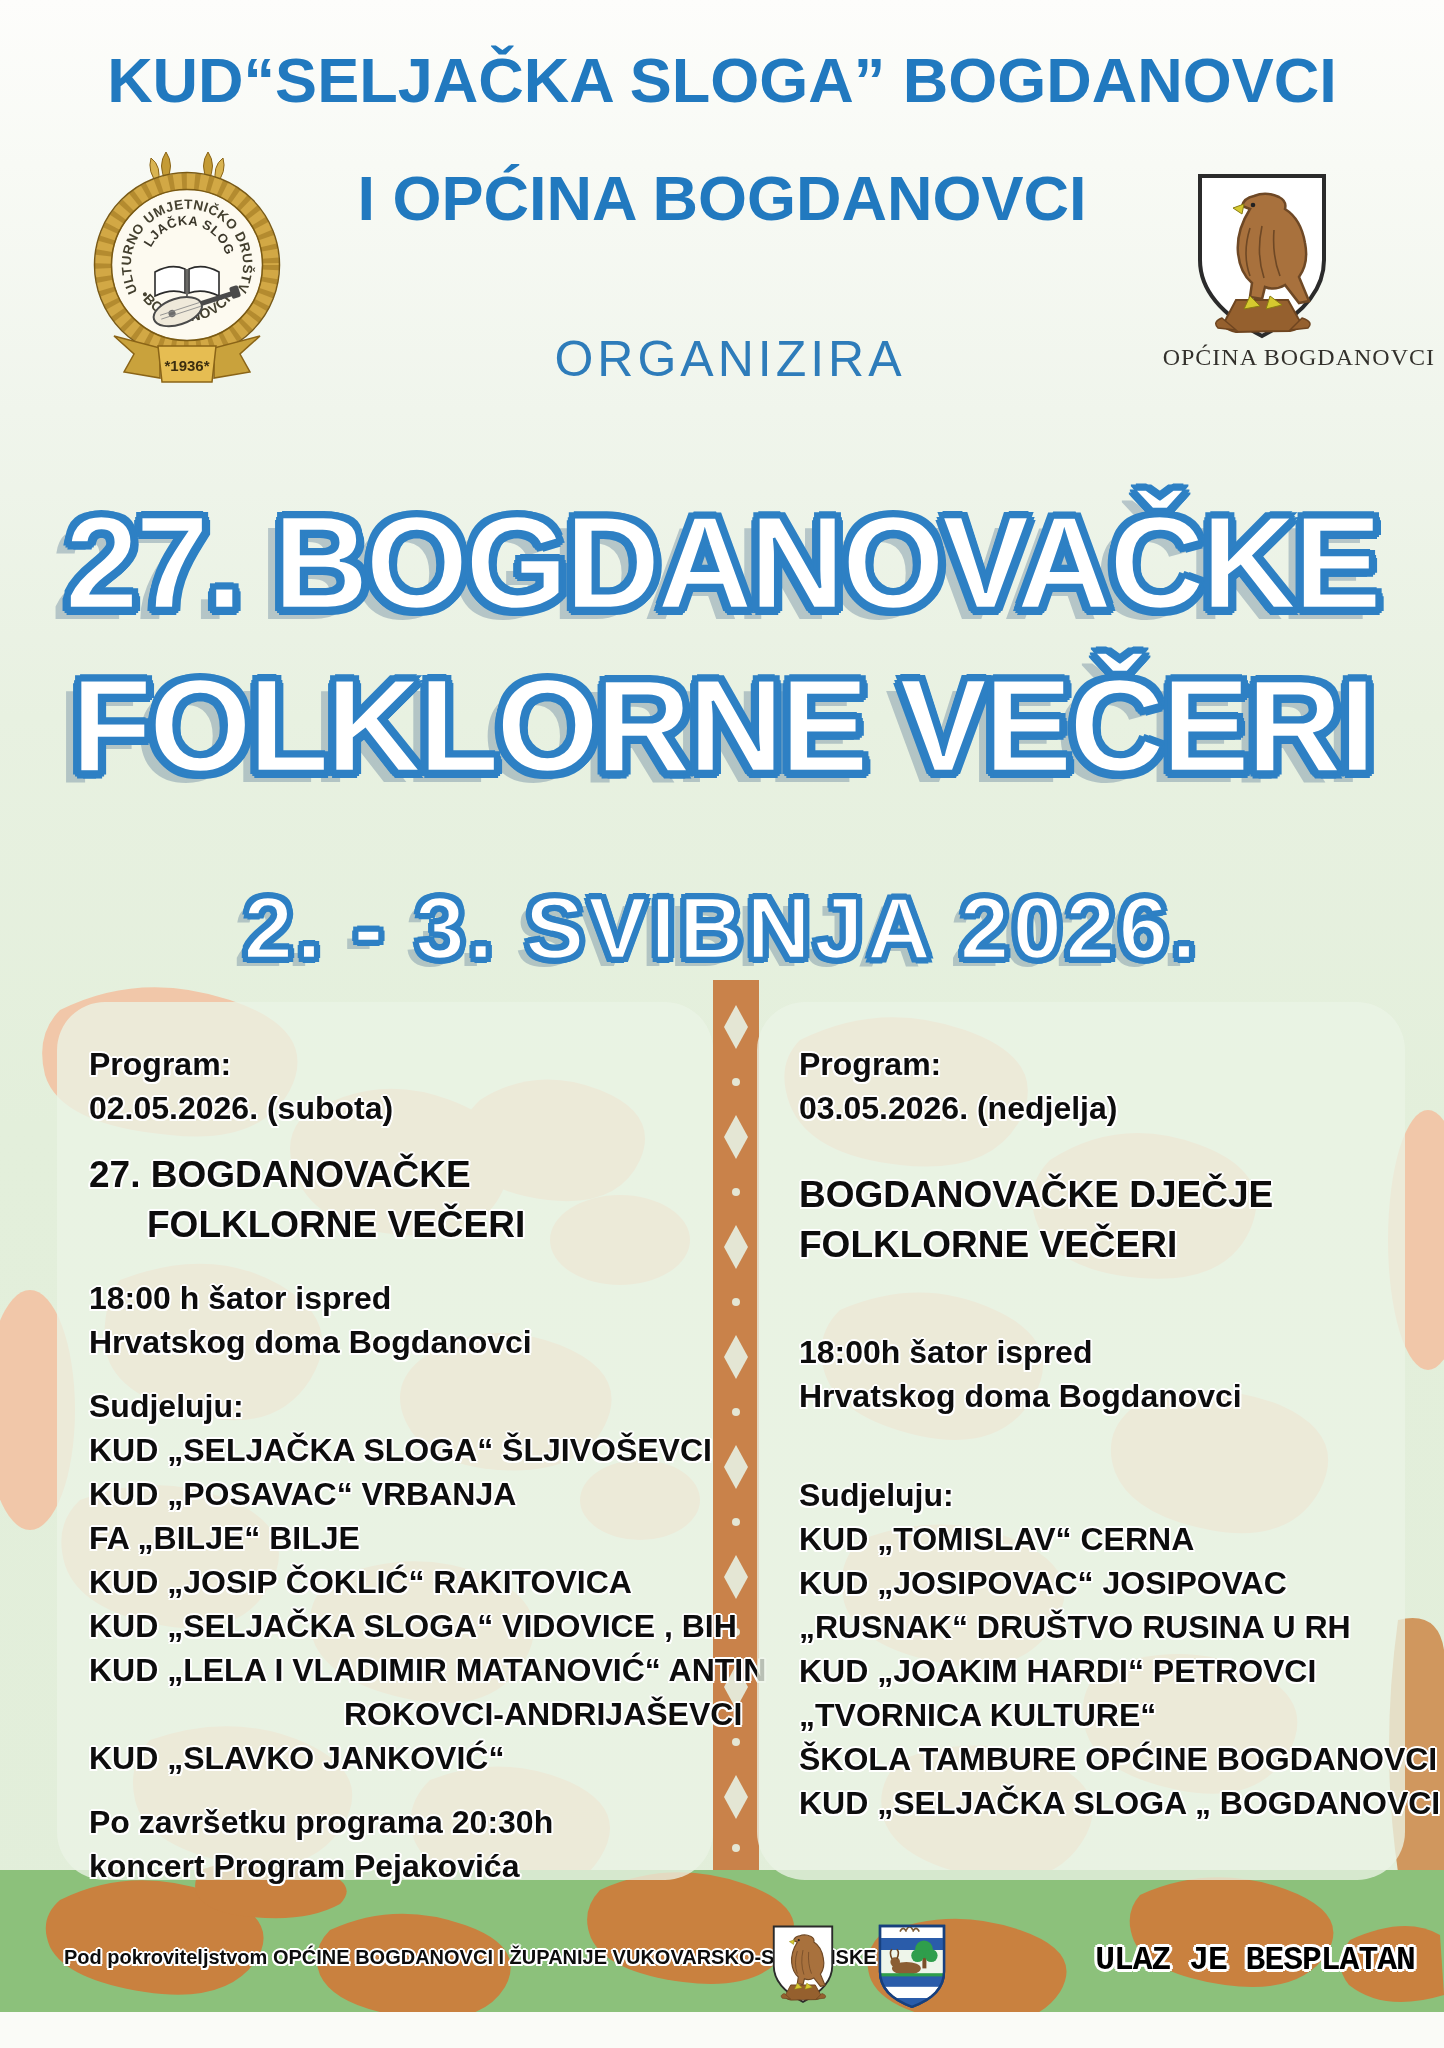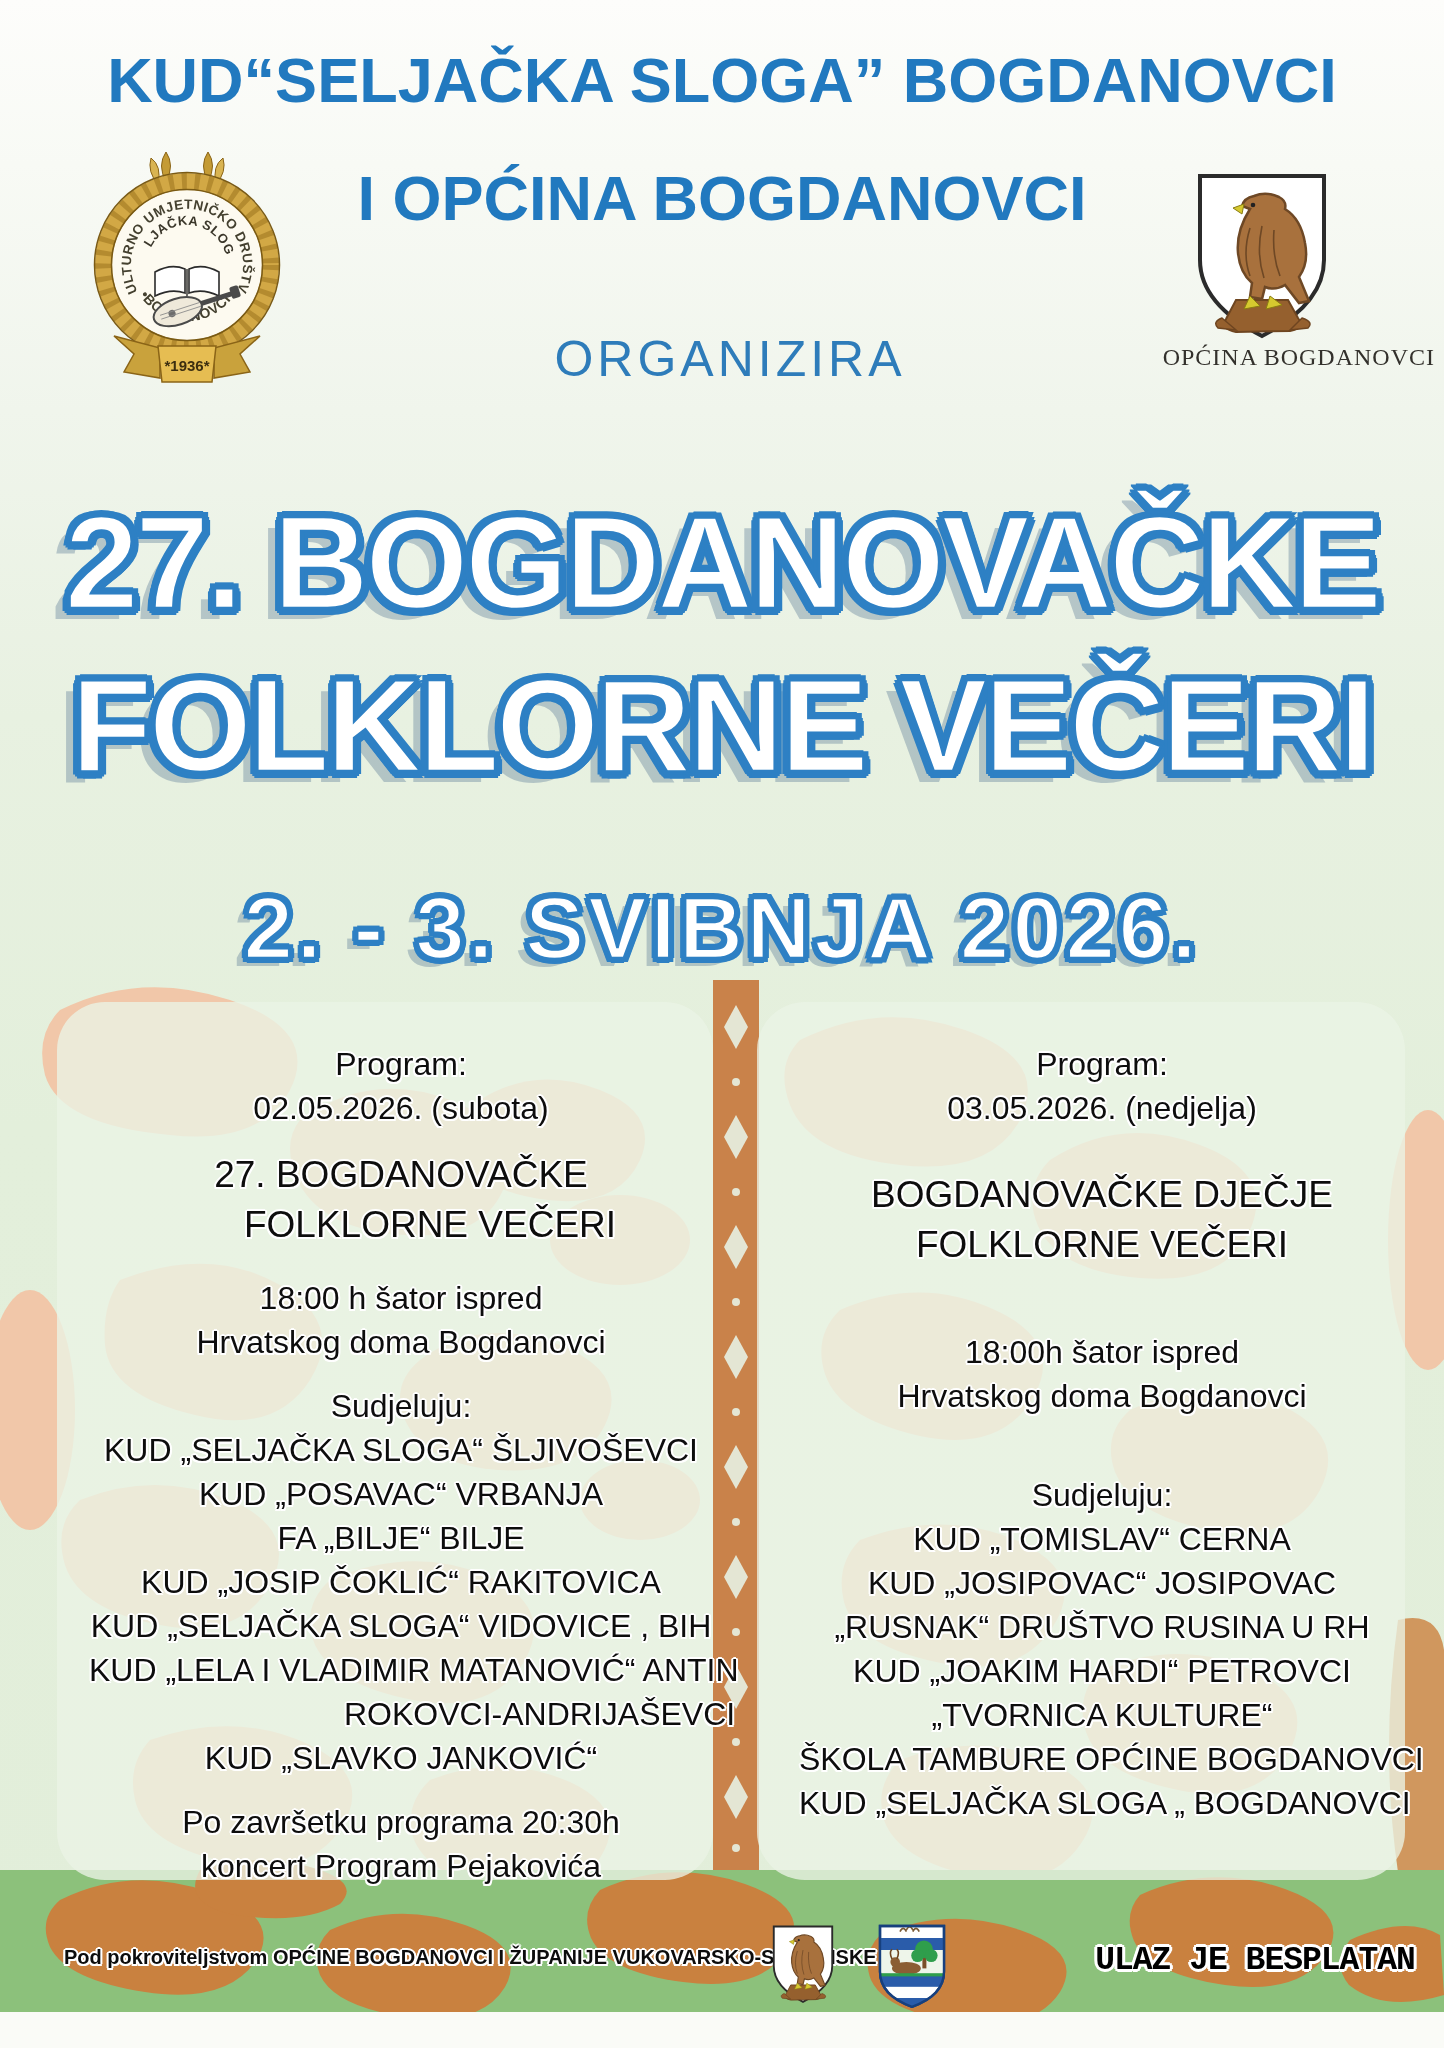--- a/index.html
+++ b/index.html
@@ -56,24 +56,23 @@
     position:absolute;top:1002px;height:878px;
     background:rgba(235,244,230,0.78);
     border-radius:48px;
     box-sizing:border-box;
     padding-top:40px;
     z-index:2;
   }
   .panel-left{left:57px;width:656px;padding-left:32px;}
   .panel-right{left:757px;width:648px;padding-left:42px;}
   .pl{
-    font-size:32px;font-weight:normal;color:#0d0d0d;line-height:44px;white-space:nowrap;
+    font-size:32px;font-weight:bold;color:#0d0d0d;line-height:44px;white-space:nowrap;
     text-shadow:-2px 0 0 #fff,2px 0 0 #fff,0 -2px 0 #fff,0 2px 0 #fff,
                 -1.5px -1.5px 0 #fff,1.5px 1.5px 0 #fff,-1.5px 1.5px 0 #fff,1.5px -1.5px 0 #fff;
-    text-align:center;
   }
   .pl-big{font-size:37px;line-height:50px;}
   .indent{margin-left:255px;}
   .indent2{margin-left:58px;}
   .gap-xs{height:20px;} .gap-s{height:26px;} .gap-m{height:40px;} .gap-l{height:55px;} .gap-xl{height:60px;}
 
   
   .patronage{
     position:absolute;left:64px;top:1946px;width:720px;
     font-size:20px;font-weight:bold;color:#0c0c0c;white-space:nowrap;z-index:3;

